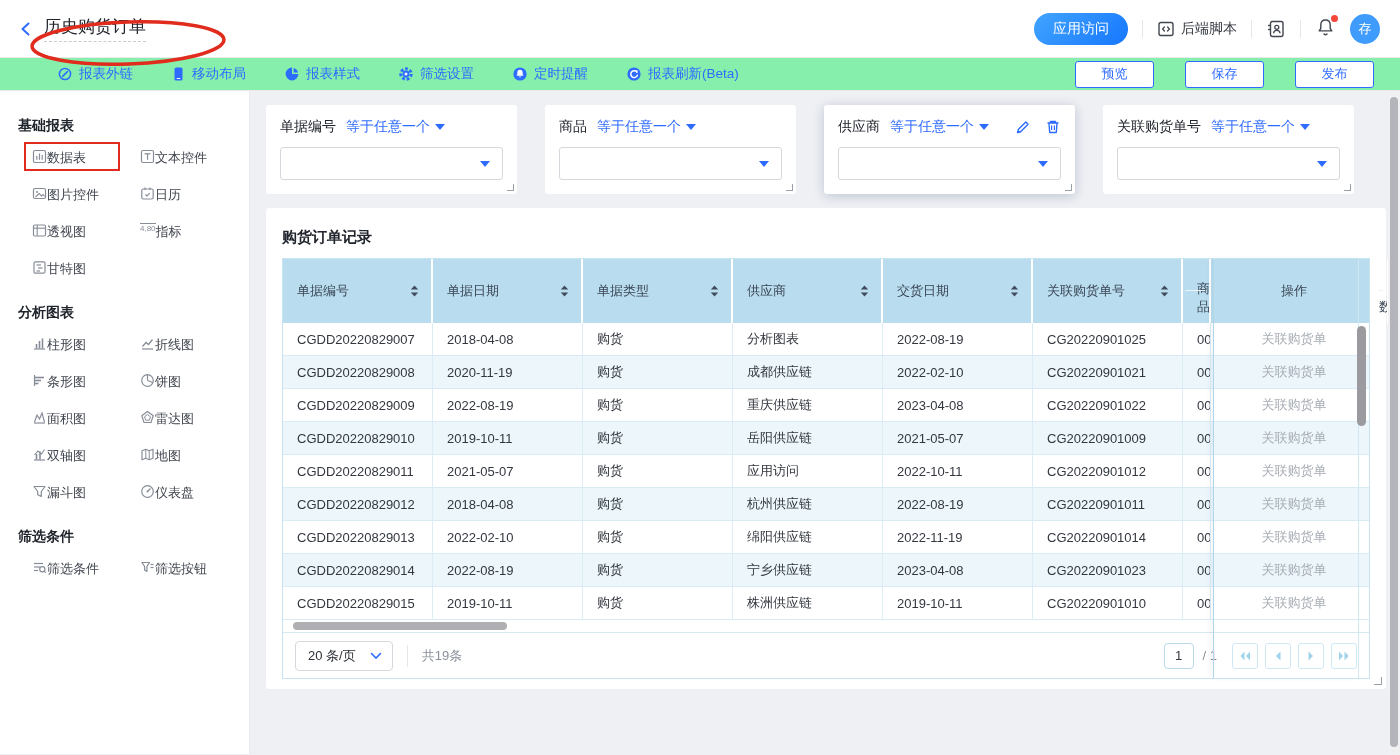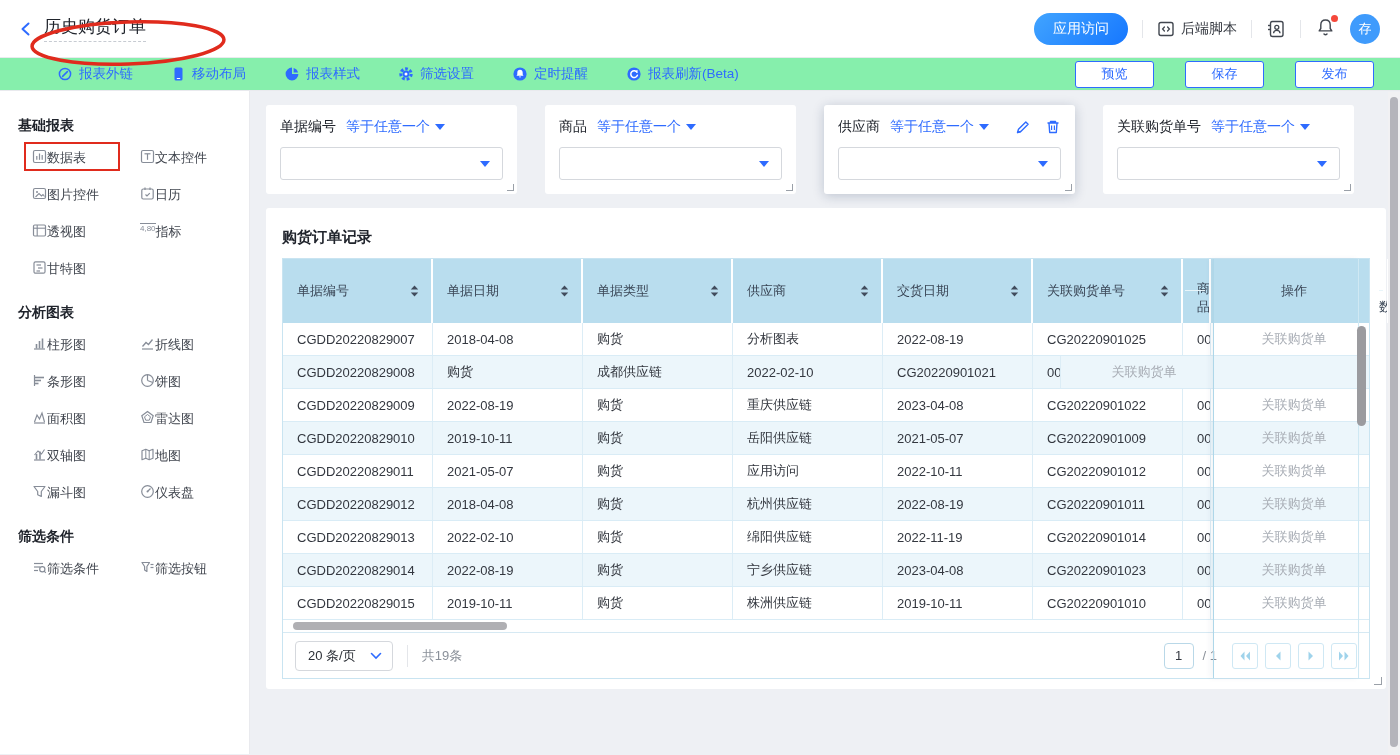--- a/index.html
+++ b/index.html
@@ -543,20 +543,21 @@
               <div class="td c2">购货</div>
               <div class="td c3">分析图表</div>
               <div class="td c4">2022-08-19</div>
               <div class="td c5">CG20220901025</div>
               <div class="td cp">000</div>
               <div class="td ca">关联购货单</div>
               <div class="td cr"></div>
             </div>
           <div class="tr alt">
               <div class="td c0">CGDD20220829008</div>
+              <div class="td c1">2020-11-19</div>
               <div class="td c2">购货</div>
               <div class="td c3">成都供应链</div>
               <div class="td c4">2022-02-10</div>
               <div class="td c5">CG20220901021</div>
               <div class="td cp">000</div>
               <div class="td ca">关联购货单</div>
               <div class="td cr"></div>
             </div>
           <div class="tr">
               <div class="td c0">CGDD20220829009</div>

